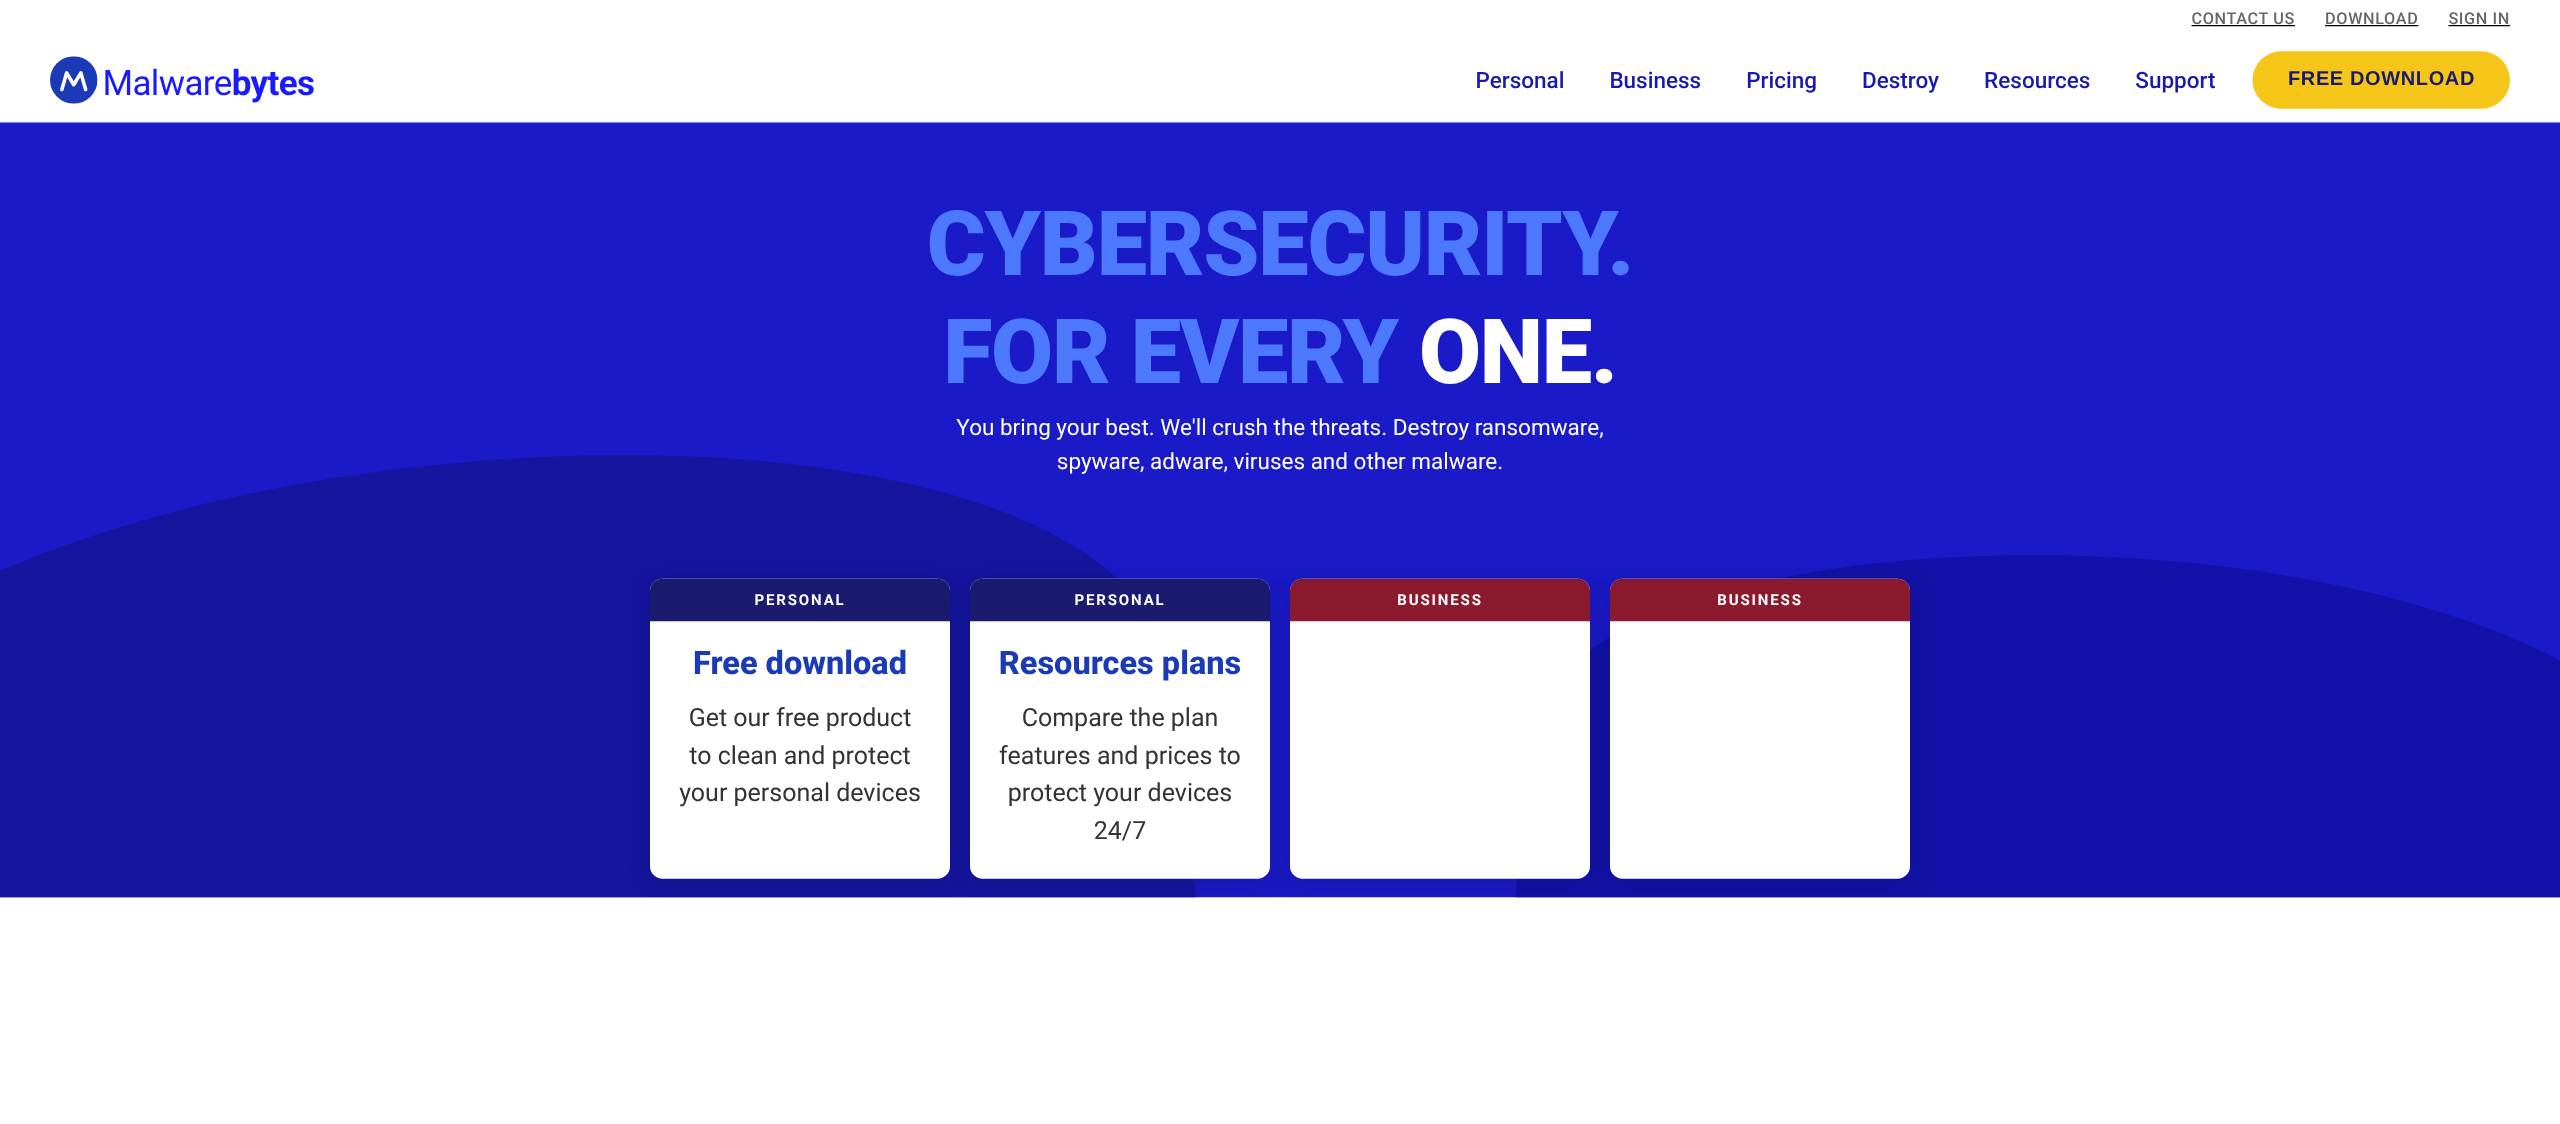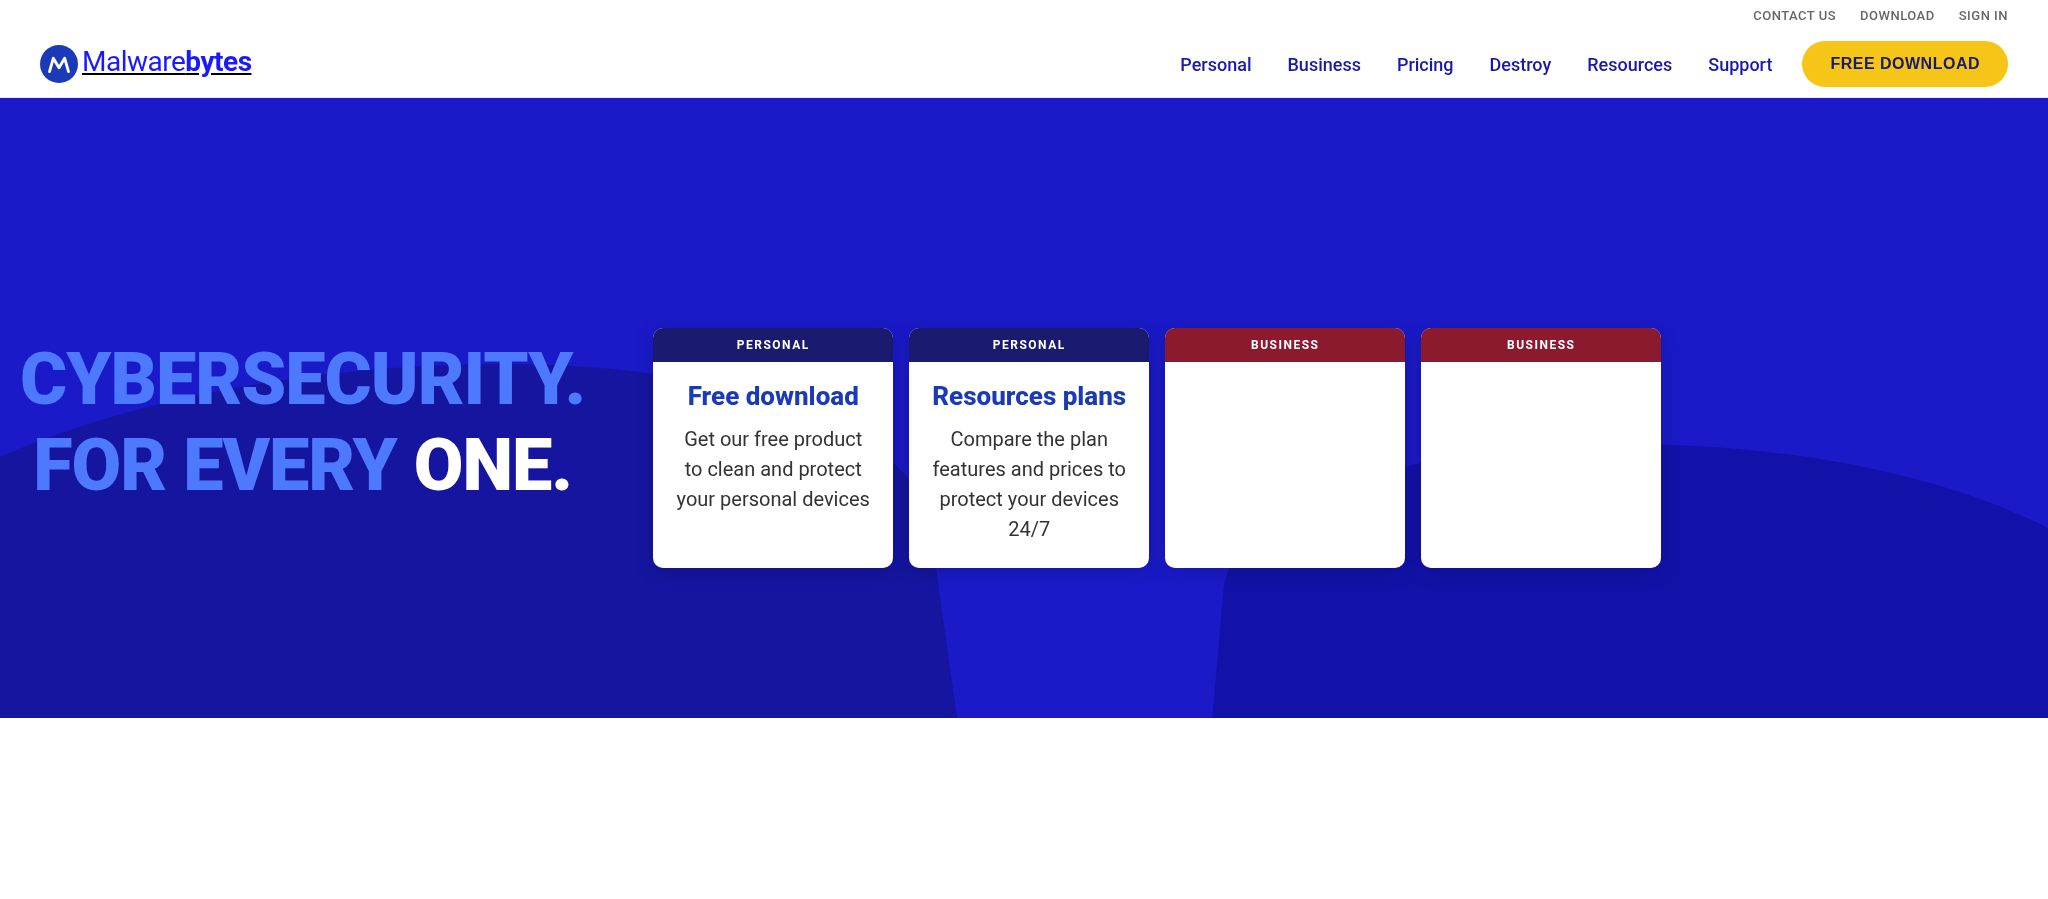--- a/index.html
+++ b/index.html
@@ -6,42 +6,42 @@
     body { font-family: -apple-system, BlinkMacSystemFont, 'Segoe UI', Roboto, sans-serif; background: #fff; overflow-x: hidden; }
 
     
     .utility-bar {
       display: flex;
       justify-content: flex-end;
       align-items: center;
       padding: 8px 40px;
       gap: 24px;
       background: #fff;
+      text-decoration: underline;
     }
     .utility-bar a {
       font-size: 13px;
       color: #666;
       text-decoration: none;
       letter-spacing: 0.5px;
       font-weight: 500;
     }
 
     
     .main-nav {
       display: flex;
       align-items: center;
       padding: 10px 40px;
       border-bottom: 1px solid #eee;
       background: #fff;
     }
     .logo-area {
       display: flex;
-      align-items: flex-start;
+      align-items: flex-end;
       margin-right: auto;
-      text-decoration: underline;
     }
     .logo-text {
       font-size: 28px;
       font-weight: 400;
       color: #1a1aff;
       letter-spacing: -0.5px;
     }
     .logo-text span.bold {
       font-weight: 700;
     }
@@ -76,20 +76,21 @@
     }
 
     
     .hero {
       background: #1a1ac8;
       position: relative;
       overflow: hidden;
       padding: 60px 20px 0;
       min-height: 620px;
       display: flex;
+      flex-direction: column;
       align-items: center;
     }
     .hero::before {
       content: '';
       position: absolute;
       bottom: 0;
       left: -10%;
       width: 55%;
       height: 70%;
       background: #1515a0;
@@ -217,20 +218,21 @@
   </div>
   <button class="free-download-btn">FREE DOWNLOAD</button>
 </nav>
 
 <section class="hero">
   <div class="hero-content">
     <div class="hero-title">CYBERSECURITY.</div>
     <div class="hero-title">
       <span>FOR EVERY </span><span class="white">ONE.</span>
     </div>
+    <p class="hero-subtitle">You bring your best. We'll crush the threats. Destroy ransomware, spyware, adware, viruses and other malware.</p>
   </div>
 
   <div class="cards-section">
   <div class="card">
         <div class="card-header personal">PERSONAL</div>
         <div class="card-body">
           <div class="card-title personal-color">Free download</div>
           <p class="card-desc">Get our free product to clean and protect your personal devices</p>
         </div>
       </div>

